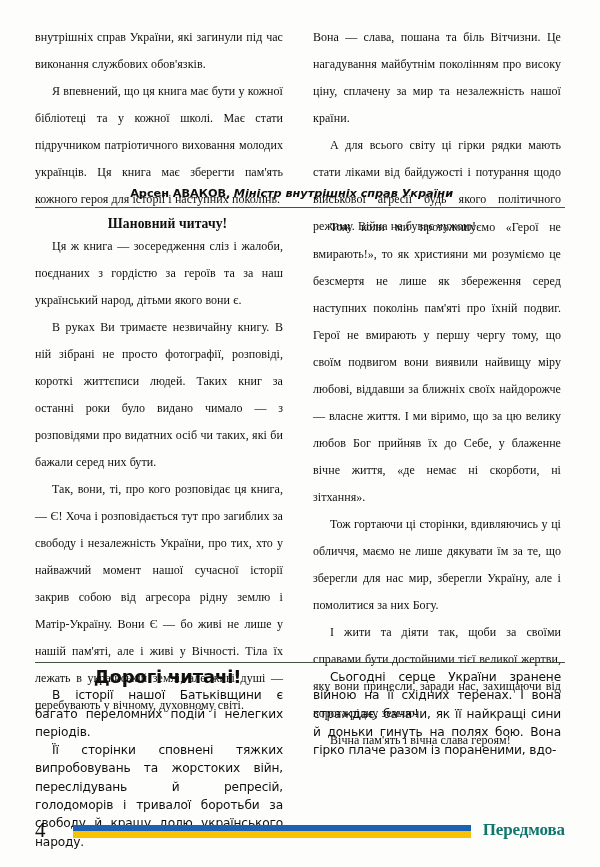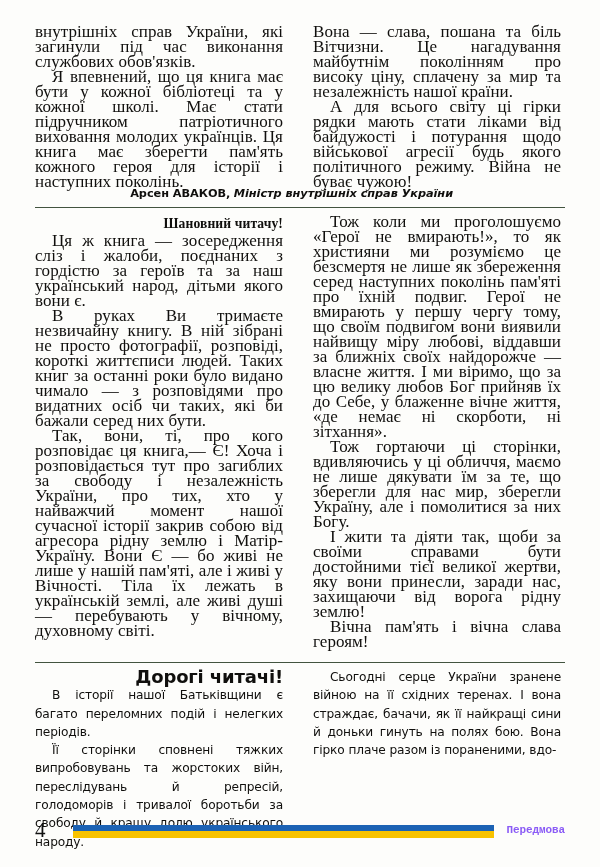--- a/index.html
+++ b/index.html
@@ -32,37 +32,37 @@
   }
   .col {
     width: 248px;
     flex: 0 0 248px;
   }
 
   p.body {
     margin: 0;
     text-align: justify;
     text-justify: inter-word;
-    font-size: 17px;
-    line-height: 15px;
+    font-size: 12px;
+    line-height: 27px;
     text-indent: 17px;
     hyphens: manual;
     word-spacing: 0.1px;
     letter-spacing: 0.05px;
   }
   p.body.noind { text-indent: 0; }
   p.body.lastline-left { text-align-last: left; }
 
   h3.section-head {
     margin: 0 0 0 0;
     font-size: 13.6px;
     font-weight: bold;
     line-height: 19px;
     text-indent: 17px;
-    text-align: right;
+    text-align: center;
     letter-spacing: 0.1px;
   }
 
   
   .signature {
     padding: 0 35px 0 35px;
     box-sizing: border-box;
     width: 488px;
     text-align: right;
     font-family: "DejaVu Sans", "Liberation Sans", sans-serif;
@@ -121,24 +121,24 @@
     flex: 1 1 auto;
     height: 13px;
     display: flex;
     flex-direction: column;
     margin-right: 12px;
     margin-top: 2px;
   }
   .flagbar .blue { height: 6px; background: #1c62b4; }
   .flagbar .yellow { height: 7px; background: #f8c200; }
   .footer-label {
-    font-family: Liberation Mono, monospace;
-    font-weight: bold;
-    font-size: 11px;
-    color: #8b5cf6;
+    font-family: Liberation Serif, serif;
+    font-weight: bold;
+    font-size: 17px;
+    color: #0f766e;
     white-space: nowrap;
     letter-spacing: -0.1px;
   }
 
   
   #block-avakov-body { position: absolute; top: 24px; left: 0; }
   #sig-avakov       { position: absolute; top: 186px; left: 0; }
   #rule-avakov      { position: absolute; top: 203px; left: 0; right: 0; }
   #block-filaret    { position: absolute; top: 214px; left: 0; }
   #sig-filaret      { position: absolute; top: 624px; left: 0; }

